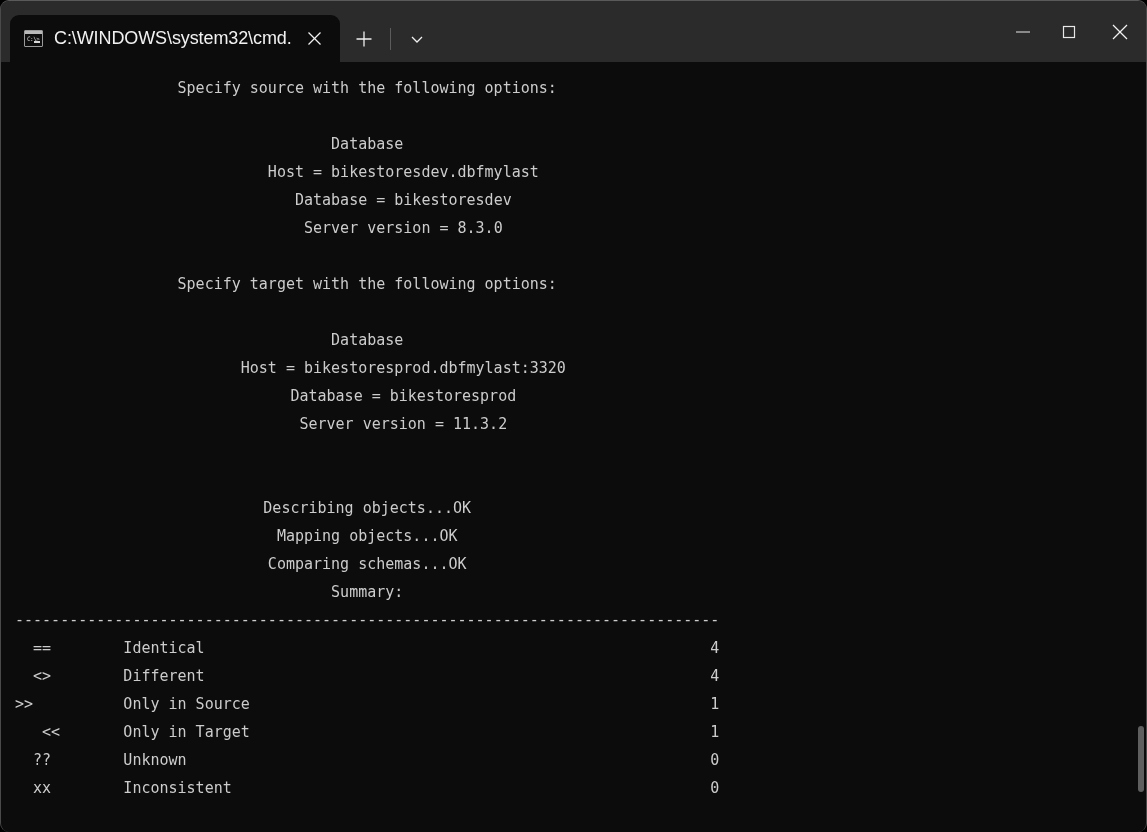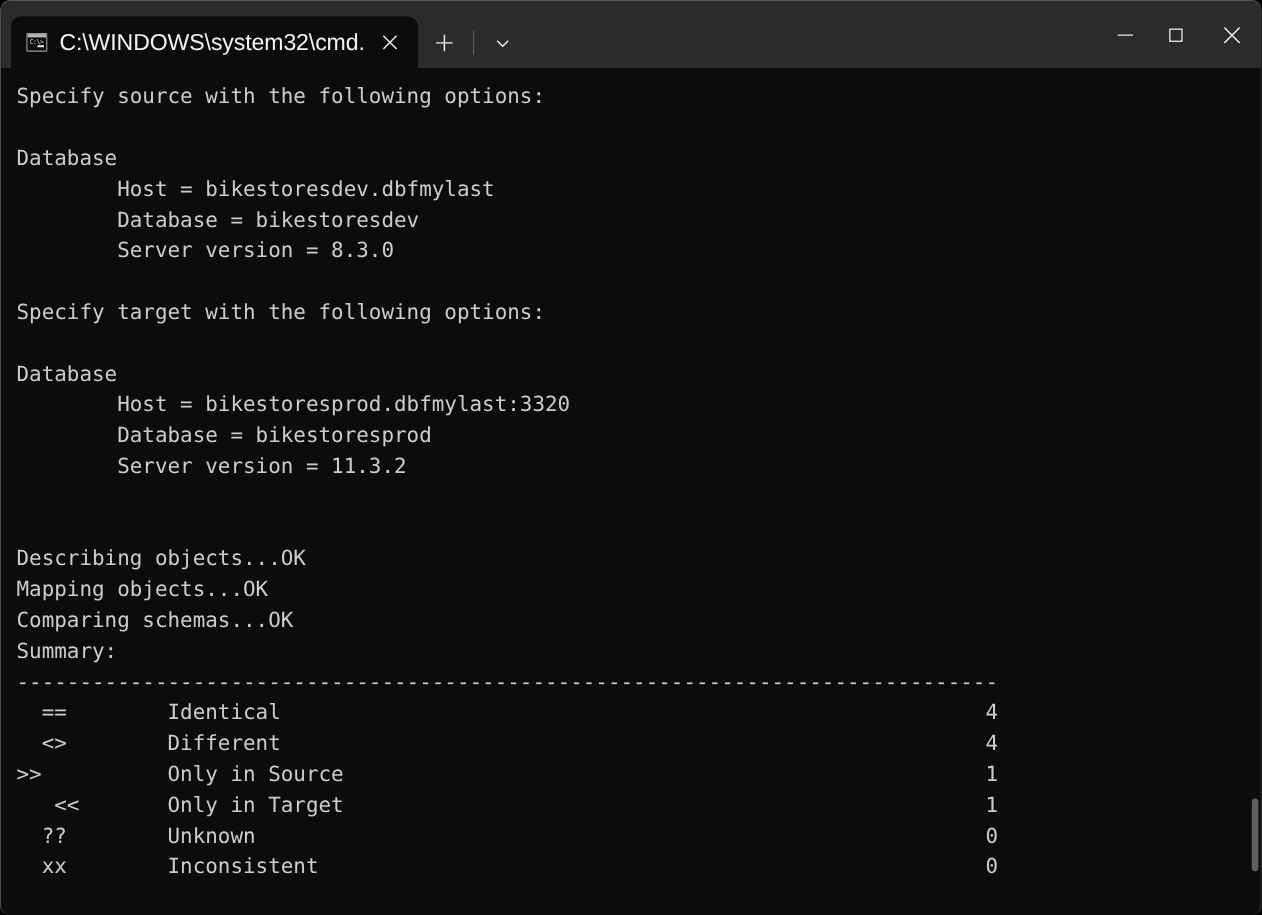--- a/index.html
+++ b/index.html
@@ -93,21 +93,21 @@
     position: absolute;
     left: 9px; top: 10px;
     width: 6px;
     height: 2px;
     background: #d8d8d8;
   }
 
   .tab-title {
     flex: 1 1 auto;
     font-family: "Liberation Sans", sans-serif;
-    font-size: 21px;
+    font-size: 18px;
     color: #f2f2f2;
     white-space: nowrap;
     overflow: hidden;
     text-overflow: clip;
     letter-spacing: -0.1px;
   }
 
   .tab-close {
     flex: 0 0 auto;
     width: 38px;
@@ -167,25 +167,26 @@
     background: #0c0c0c;
     overflow: hidden;
   }
 
   .screen {
     position: absolute;
     left: 0;
     top: 0;
     padding: 12px 0 0 14px;
     font-family: "DejaVu Sans Mono", monospace;
-    font-size: 19px;
+    font-size: 15px;
     line-height: 28px;
     color: #cccccc;
     white-space: pre;
     letter-spacing: 0px;
+    text-align: center;
     -webkit-font-smoothing: antialiased;
   }
   .screen .row { height: 28px; }
 
   
   .scrollbar {
     position: absolute;
     right: 0;
     top: 0;
     width: 16px;

